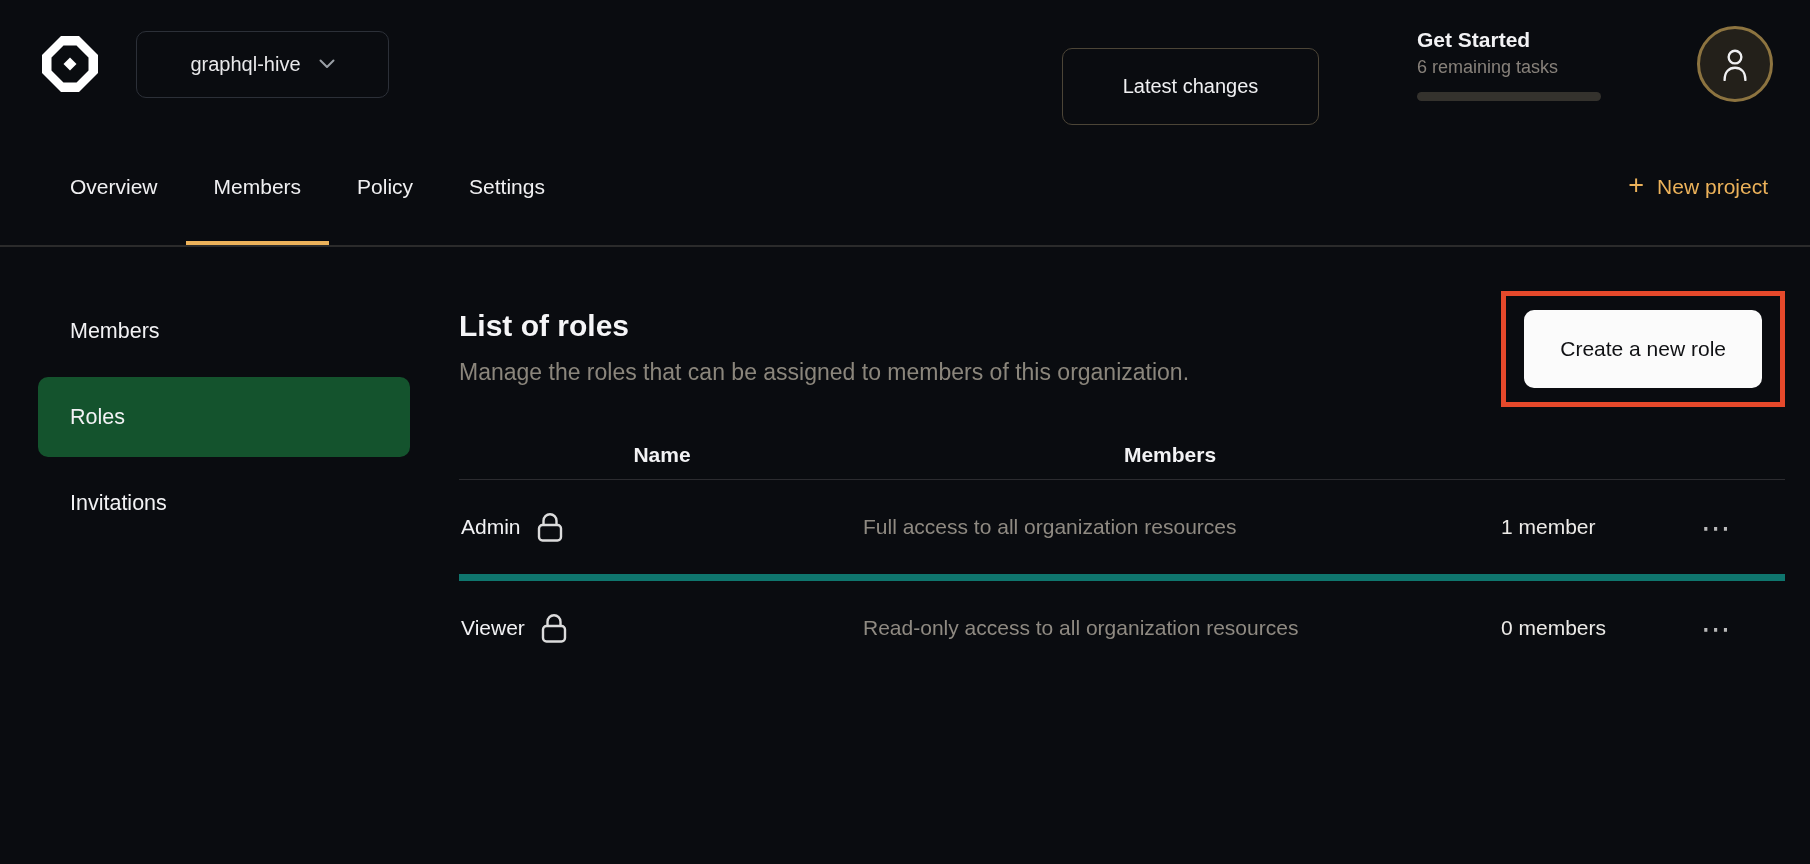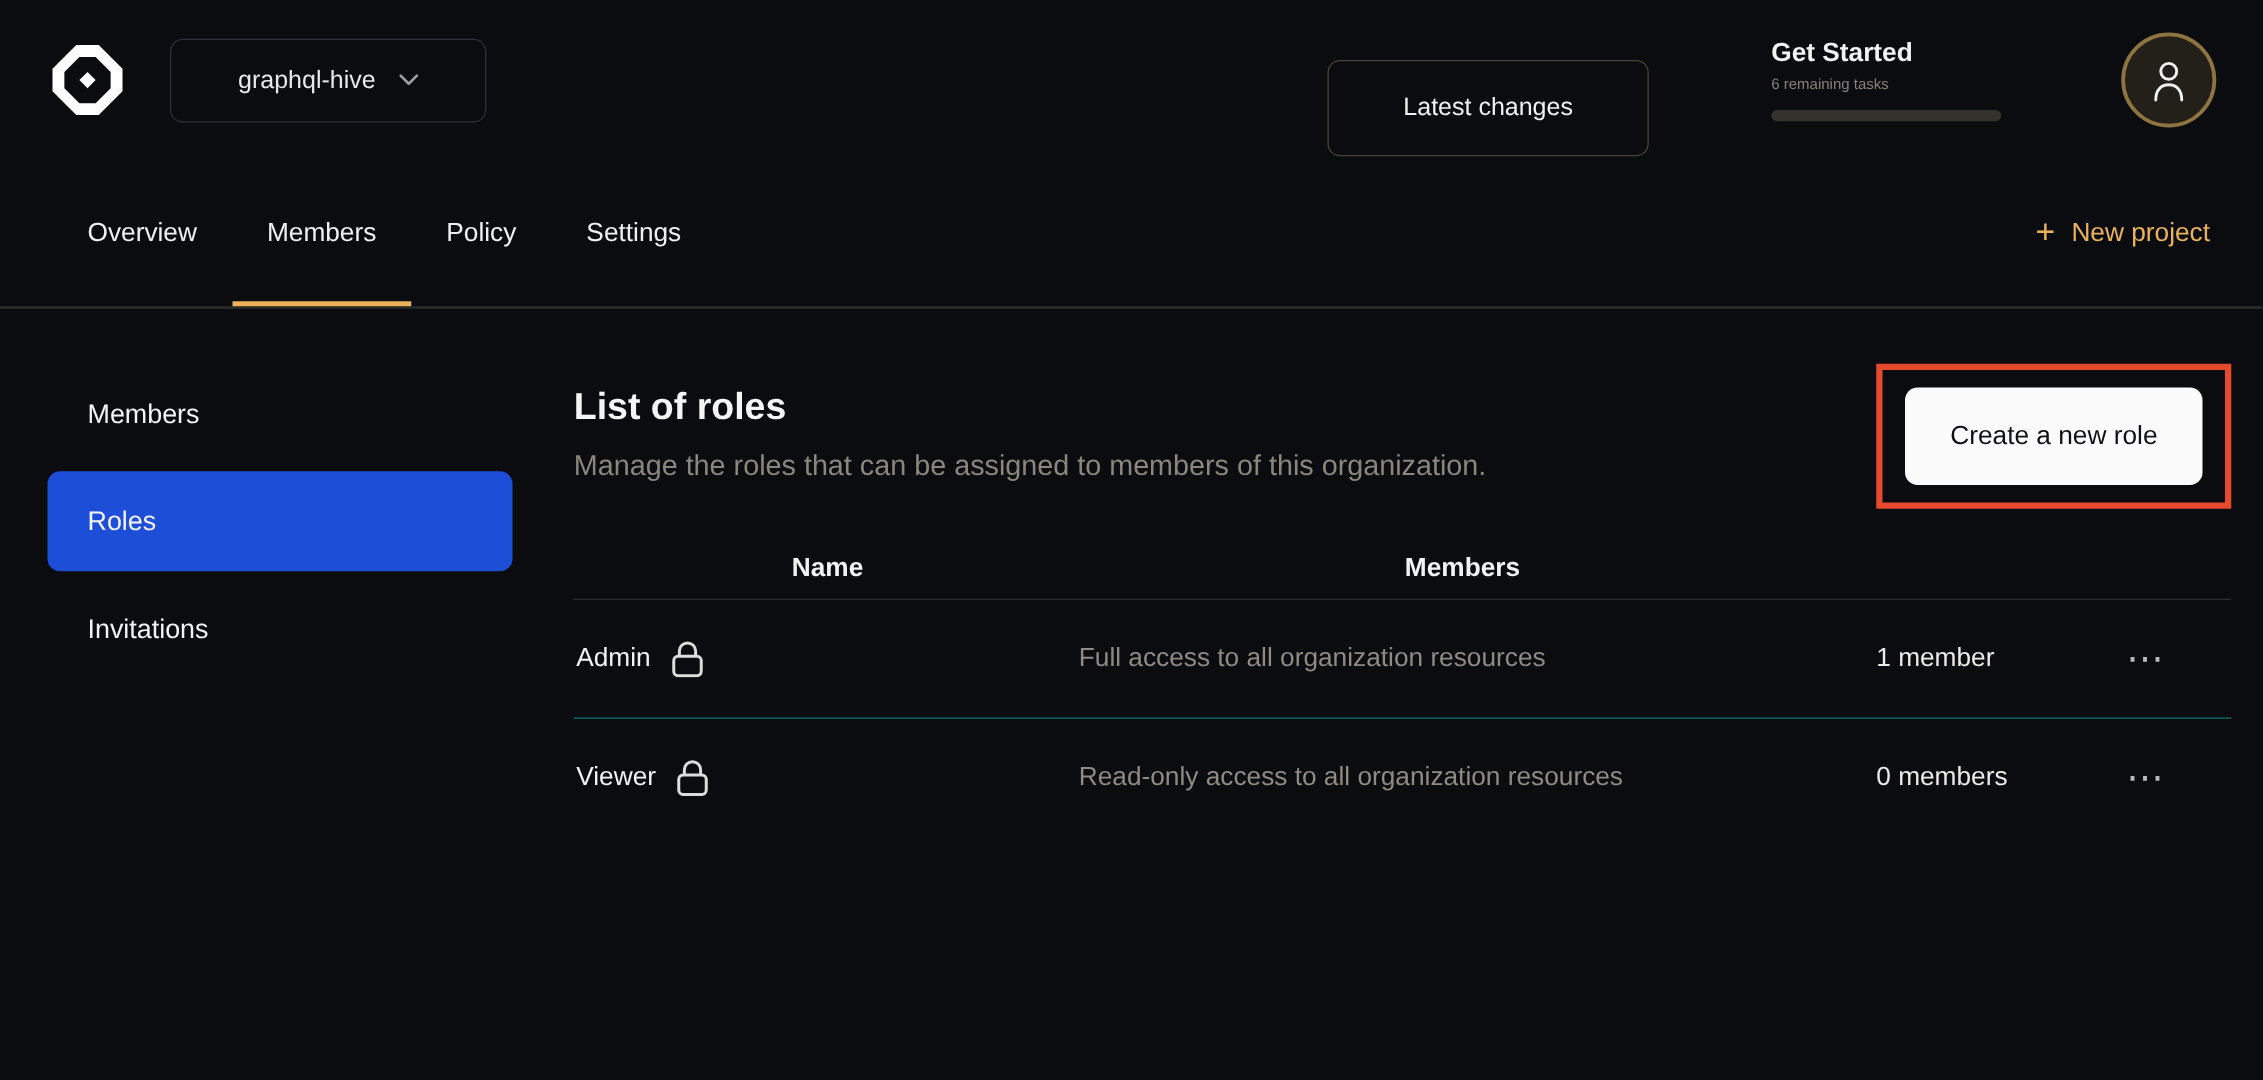--- a/index.html
+++ b/index.html
@@ -25,21 +25,21 @@
     display:flex;align-items:center;justify-content:center;gap:18px;
     font-size:20px;color:#e8e8ea;background:transparent;cursor:pointer;
   }
   .header-spacer{flex:1;}
   .latest-btn{
     width:257px;height:77px;border:1.5px solid #4c4537;border-radius:10px;background:transparent;
     color:#f0f0f2;font-size:20px;font-family:inherit;cursor:pointer;margin-top:44px;
   }
   .get-started{margin-left:98px;width:184px;}
   .gs-title{font-size:21px;font-weight:600;color:#f2f2f4;}
-  .gs-sub{margin-top:5px;font-size:12px;color:#87817a;}
+  .gs-sub{margin-top:5px;font-size:18px;color:#87817a;}
   .gs-track{margin-top:14px;width:184px;height:9px;border-radius:5px;background:#34322d;}
   .avatar{
     margin-left:96px;width:76px;height:76px;border-radius:50%;
     border:3px solid #8d7440;background:#23201a;
     display:flex;align-items:center;justify-content:center;cursor:pointer;
   }
   
   .tabbar{
     height:119px;display:flex;align-items:stretch;padding:0 42px;
     border-bottom:2px solid #2b2b2b;
@@ -54,38 +54,38 @@
     color:var(--accent);font-size:21px;cursor:pointer;
   }
   .new-project .plus{font-size:27px;font-weight:300;line-height:1;transform:translateY(-1px);}
   
   .content{display:flex;height:615px;}
   .sidebar{width:440px;padding:44px 0 0 38px;flex:0 0 auto;}
   .side-item{
     width:372px;height:80px;border-radius:10px;display:flex;align-items:center;
     padding-left:32px;font-size:21.5px;color:#f2f2f4;margin-bottom:6px;cursor:pointer;
   }
-  .side-item.active{background:#1d4ed8;}
+  .side-item.active{background:#14532d;}
   .main{flex:1;padding:0 25px 0 19px;}
   .toprow{display:flex;justify-content:space-between;align-items:flex-start;}
   .titleblock{margin-top:62px;}
   .page-title{font-size:30px;font-weight:700;color:#f5f5f7;}
   .page-subtitle{margin-top:16px;font-size:23px;color:var(--muted);}
   .annotation-box{
     margin-top:44px;border:5px solid var(--annotation);padding:14px 18px;flex:0 0 auto;
   }
   .create-btn{
     height:78px;padding:0 36px;border:none;border-radius:10px;background:#fbfbfb;color:#101114;
     font-size:21px;font-family:inherit;font-weight:500;cursor:pointer;
   }
   
   .roles-table{margin-top:26px;}
   .t-head,.t-row{display:grid;grid-template-columns:402px 614px 1fr 82px;align-items:center;}
   .t-head{padding:10px 2px 12px 2px;font-size:21px;font-weight:700;color:#f2f2f4;border-bottom:1px solid #2c2c30;text-align:center;}
-  .t-row{padding:28px 2px;border-bottom:1px solid #0f766e;}
+  .t-row{padding:28px 2px;border-bottom:7px solid #0f766e;}
   .t-row:last-child{border-bottom:none;}
   .name-cell{display:flex;align-items:center;gap:16px;font-size:21px;color:#f2f2f4;}
   .desc-cell{font-size:21px;color:#8f8a82;max-width:520px;line-height:1.82;}
   .members-cell{font-size:21px;color:#eceae7;margin-left:24px;}
   .row-menu{
     font-size:30px;color:#b9b9b9;letter-spacing:2px;line-height:0.5;cursor:pointer;
     background:none;border:none;font-family:inherit;text-align:left;padding:0;
   }
   .lock-icon{flex:0 0 auto;}
   svg{display:block;}

